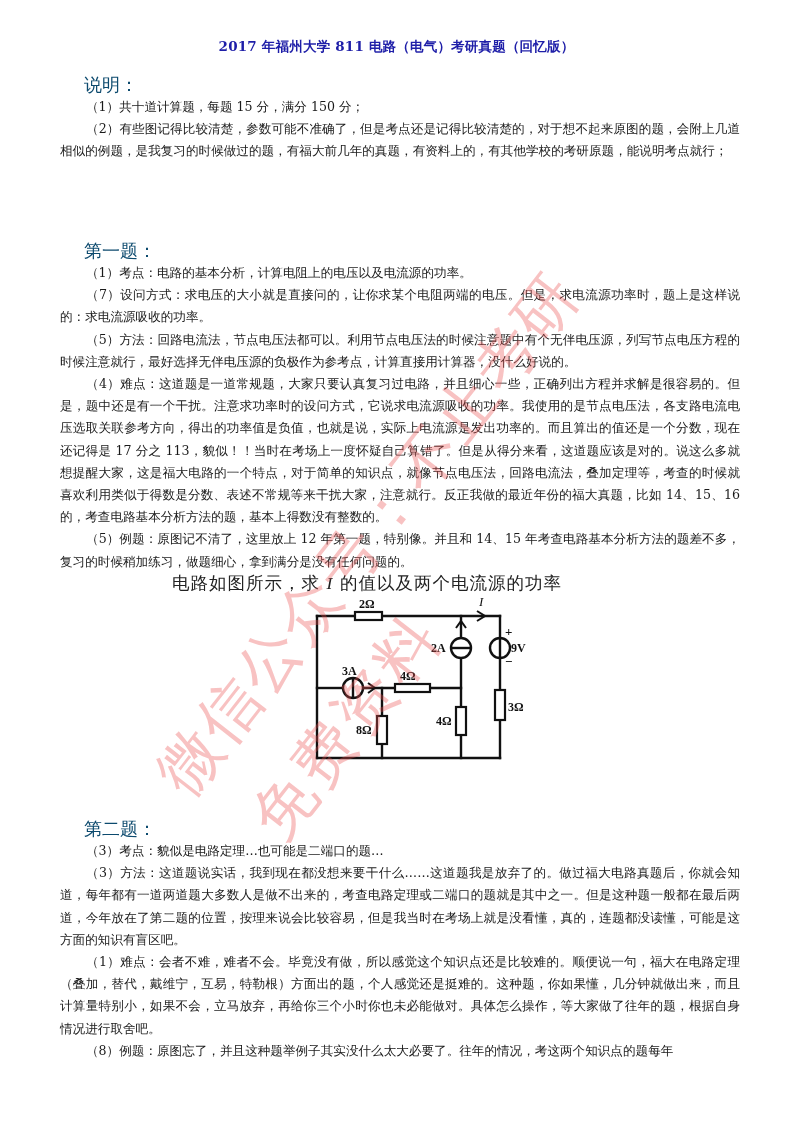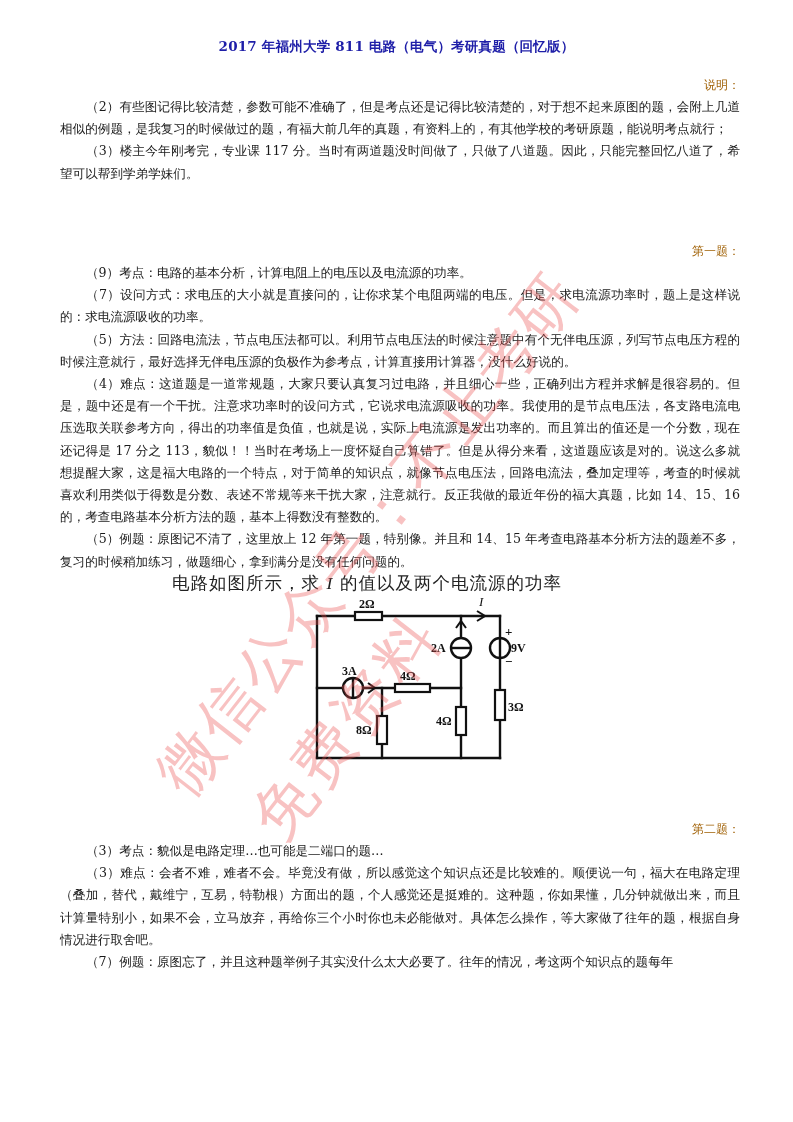--- a/index.html
+++ b/index.html
@@ -2,47 +2,47 @@
 <html><head>
 <meta charset="utf-8">
 <style>
   html, body { margin: 0; padding: 0; background: #ffffff; }
   body { width: 793px; height: 1122px; position: relative; overflow: hidden;
          font-family: "DejaVu Serif", "Liberation Serif", serif; color: #1a1a1a; }
   .page { position: absolute; left: 0; top: 0; width: 662px; height: 1122px; }
   .title { position: absolute; top: 38px; left: 0; width: 793px; text-align: center;
            font-size: 13.5px; font-weight: bold; color: #1e1ea8; letter-spacing: 0.2px; }
   .block { position: absolute; left: 60px; width: 680px; font-size: 12.6px; line-height: 22.2px; }
-  .heading { color: #a16207; font-size: 12px; line-height: 22px; padding-left: 24px; text-align: right; }
+  .heading { color: #0c4a6e; font-size: 18px; line-height: 22px; padding-left: 24px; }
   .para { text-indent: 26px; text-align: justify; margin: 0; }
   .diagram-title { position: absolute; left: 172px; top: 571px; font-size: 17.5px;
                    color: #222; letter-spacing: 1px; font-family: "DejaVu Sans", sans-serif; font-weight: 300; }
   .diagram-title i { font-family: "Liberation Serif", serif; }
   svg.circuit { position: absolute; left: 0; top: 0; }
   .watermark { position: absolute; color: rgba(235, 80, 80, 0.35); font-family: "DejaVu Sans", sans-serif;
                font-size: 62px; white-space: nowrap; transform-origin: left top; pointer-events: none; }
   .wm1 { left: 138px; top: 760px; transform: rotate(-52deg); letter-spacing: 2px; }
   .wm2 { left: 232px; top: 805px; transform: rotate(-52deg); letter-spacing: 4px; }
 </style>
 </head>
 <body>
 
 <div class="page">
 
   <div class="title">2017 年福州大学 811 电路（电气）考研真题（回忆版）</div>
 
   <div class="block" style="top:74px;">
     <div class="heading">说明：</div>
+    <p class="para">（1）共十道计算题，每题 15 分，满分 150 分；</p>
     <p class="para">（2）有些图记得比较清楚，参数可能不准确了，但是考点还是记得比较清楚的，对于想不起来原图的题，会附上几道相似的例题，是我复习的时候做过的题，有福大前几年的真题，有资料上的，有其他学校的考研原题，能说明考点就行；</p>
-    <p class="para">（3）楼主今年刚考完，专业课 117 分。当时有两道题没时间做了，只做了八道题。因此，只能完整回忆八道了，希望可以帮到学弟学妹们。</p>
   </div>
 
   <div class="block" style="top:240px;">
     <div class="heading">第一题：</div>
-    <p class="para">（9）考点：电路的基本分析，计算电阻上的电压以及电流源的功率。</p>
+    <p class="para">（1）考点：电路的基本分析，计算电阻上的电压以及电流源的功率。</p>
     <p class="para">（7）设问方式：求电压的大小就是直接问的，让你求某个电阻两端的电压。但是，求电流源功率时，题上是这样说的：求电流源吸收的功率。</p>
     <p class="para">（5）方法：回路电流法，节点电压法都可以。利用节点电压法的时候注意题中有个无伴电压源，列写节点电压方程的时候注意就行，最好选择无伴电压源的负极作为参考点，计算直接用计算器，没什么好说的。</p>
     <p class="para">（4）难点：这道题是一道常规题，大家只要认真复习过电路，并且细心一些，正确列出方程并求解是很容易的。但是，题中还是有一个干扰。注意求功率时的设问方式，它说求电流源吸收的功率。我使用的是节点电压法，各支路电流电压选取关联参考方向，得出的功率值是负值，也就是说，实际上电流源是发出功率的。而且算出的值还是一个分数，现在还记得是 17 分之 113，貌似！！当时在考场上一度怀疑自己算错了。但是从得分来看，这道题应该是对的。说这么多就想提醒大家，这是福大电路的一个特点，对于简单的知识点，就像节点电压法，回路电流法，叠加定理等，考查的时候就喜欢利用类似于得数是分数、表述不常规等来干扰大家，注意就行。反正我做的最近年份的福大真题，比如 14、15、16 的，考查电路基本分析方法的题，基本上得数没有整数的。</p>
     <p class="para">（5）例题：原图记不清了，这里放上 12 年第一题，特别像。并且和 14、15 年考查电路基本分析方法的题差不多，复习的时候稍加练习，做题细心，拿到满分是没有任何问题的。</p>
   </div>
 
   <div class="diagram-title"><span>电路如图所示，求 </span><i>I</i><span> 的值以及两个电流源的功率</span></div>
 
   <svg class="circuit" width="793" height="1122">
     <g stroke="#111" stroke-width="2.4" fill="none" stroke-linecap="square">
@@ -110,20 +110,21 @@
       <text x="400" y="680">4Ω</text>
       <text x="356" y="734">8Ω</text>
       <text x="436" y="725">4Ω</text>
       <text x="508" y="711">3Ω</text>
     </g>
   </svg>
 
   <div class="block" style="top:818px;">
     <div class="heading">第二题：</div>
     <p class="para">（3）考点：貌似是电路定理…也可能是二端口的题…</p>
-    <p class="para">（3）难点：会者不难，难者不会。毕竟没有做，所以感觉这个知识点还是比较难的。顺便说一句，福大在电路定理（叠加，替代，戴维宁，互易，特勒根）方面出的题，个人感觉还是挺难的。这种题，你如果懂，几分钟就做出来，而且计算量特别小，如果不会，立马放弃，再给你三个小时你也未必能做对。具体怎么操作，等大家做了往年的题，根据自身情况进行取舍吧。</p>
-    <p class="para">（7）例题：原图忘了，并且这种题举例子其实没什么太大必要了。往年的情况，考这两个知识点的题每年</p>
+    <p class="para">（3）方法：这道题说实话，我到现在都没想来要干什么……这道题我是放弃了的。做过福大电路真题后，你就会知道，每年都有一道两道题大多数人是做不出来的，考查电路定理或二端口的题就是其中之一。但是这种题一般都在最后两道，今年放在了第二题的位置，按理来说会比较容易，但是我当时在考场上就是没看懂，真的，连题都没读懂，可能是这方面的知识有盲区吧。</p>
+    <p class="para">（1）难点：会者不难，难者不会。毕竟没有做，所以感觉这个知识点还是比较难的。顺便说一句，福大在电路定理（叠加，替代，戴维宁，互易，特勒根）方面出的题，个人感觉还是挺难的。这种题，你如果懂，几分钟就做出来，而且计算量特别小，如果不会，立马放弃，再给你三个小时你也未必能做对。具体怎么操作，等大家做了往年的题，根据自身情况进行取舍吧。</p>
+    <p class="para">（8）例题：原图忘了，并且这种题举例子其实没什么太大必要了。往年的情况，考这两个知识点的题每年</p>
   </div>
 
   <div class="watermark wm1">微信公众号：不止考研</div>
   <div class="watermark wm2">免费资料</div>
 
 </div>
 
 </body></html>

